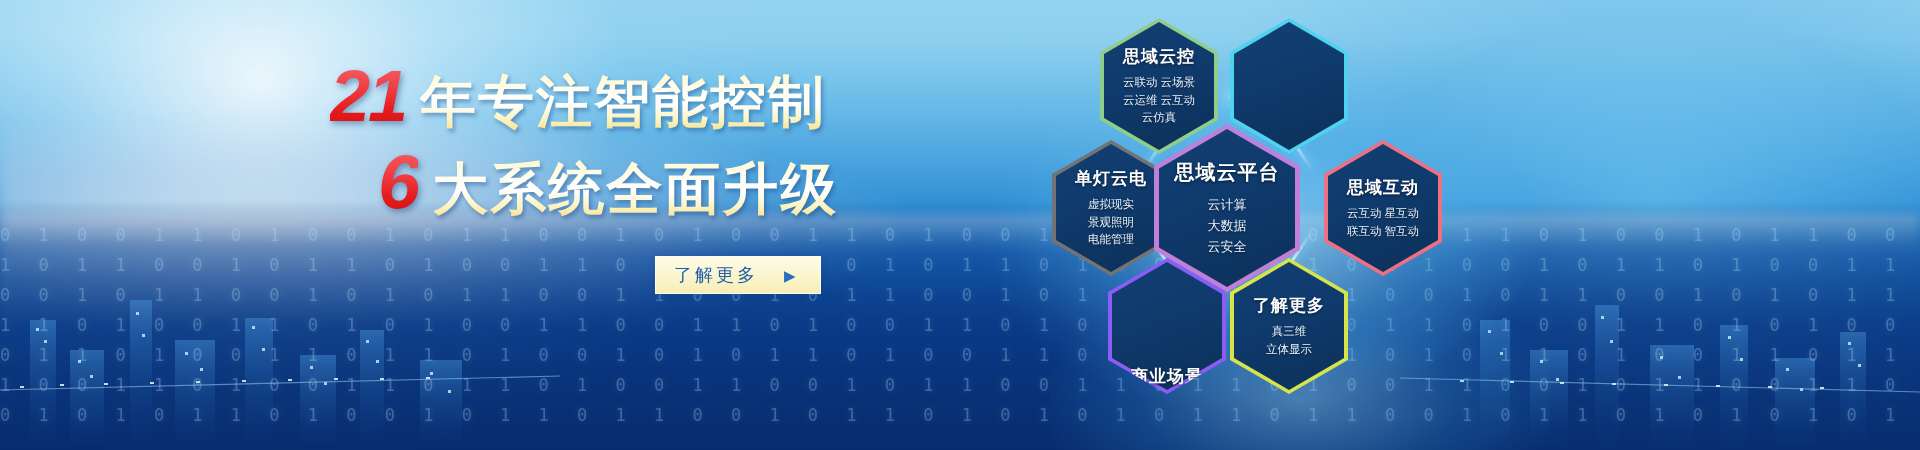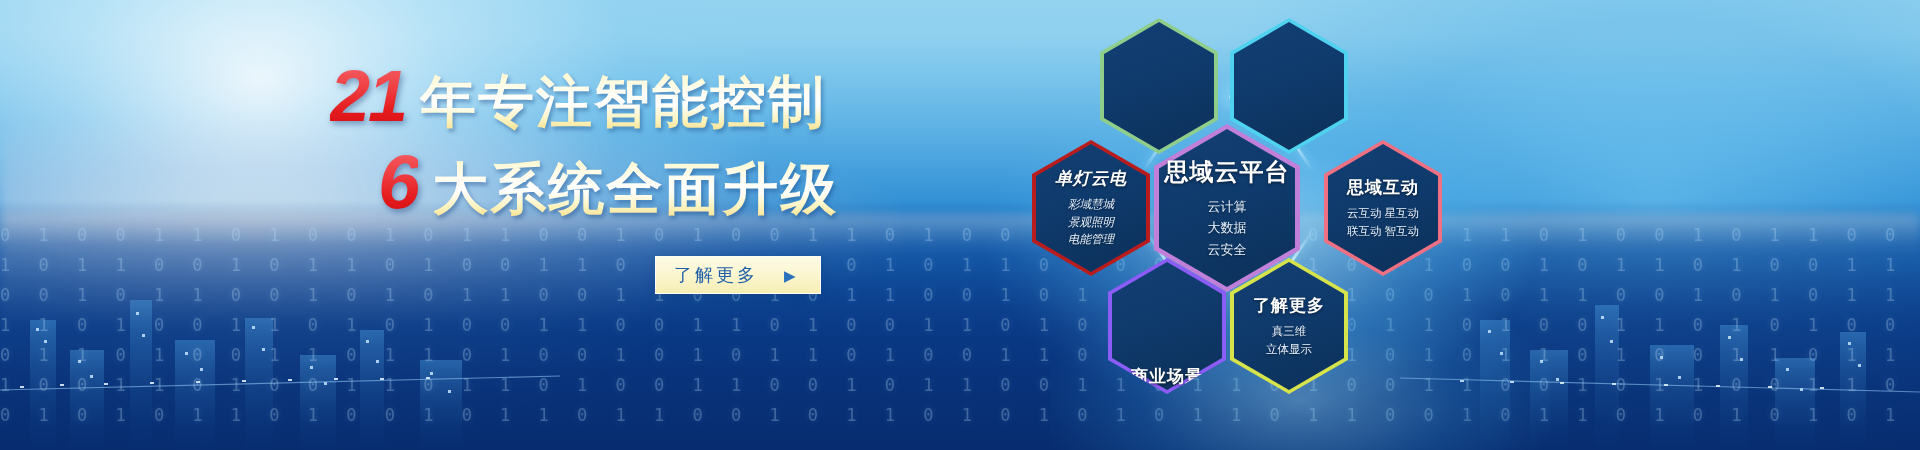--- a/index.html
+++ b/index.html
@@ -111,21 +111,21 @@
   .hex-content{position:relative;z-index:2;padding:0 6px;}
   .hex-title{
     font-size:17px;font-weight:bold;color:#ffffff;letter-spacing:1px;
     text-shadow:0 1px 3px rgba(0,0,0,.55);margin-bottom:6px;white-space:nowrap;
   }
   .hex-lines{font-size:11.5px;color:#eaf4ff;line-height:1.55;white-space:nowrap;}
   .hex-lines div{text-shadow:0 1px 2px rgba(0,0,0,.5);}
 
   
   .hex.center{width:146px;height:168px;}
-  .hex.center .hex-title{font-size:24px;margin-bottom:8px;}
+  .hex.center .hex-title{font-size:20px;margin-bottom:8px;}
   .hex.center .hex-lines{font-size:13px;line-height:1.62;margin-top:8px;}
   .hex.center .hex-inner{inset:5px;}
 
   
   .node{
     position:absolute;width:10px;height:10px;border-radius:50%;
     background:radial-gradient(circle,#ffffff 0%,#bfe8ff 40%,rgba(120,210,255,0) 72%);
     box-shadow:0 0 14px 6px rgba(150,225,255,.55);
   }
   .link{
@@ -267,32 +267,40 @@
     <div class="link" style="left:172px;top:258px;width:66px;transform:rotate(56deg);"></div>
     <div class="link" style="left:300px;top:258px;width:66px;transform:rotate(-56deg);"></div>
     <div class="node" style="left:195px;top:112px;"></div>
     <div class="node" style="left:341px;top:112px;"></div>
     <div class="node" style="left:196px;top:282px;"></div>
     <div class="node" style="left:341px;top:282px;"></div>
     <div class="node" style="left:268px;top:92px;"></div>
 
     <div class="hex" style="left:140px;top:18px;background:#8fce8a;box-shadow:0 0 22px rgba(150,230,255,.45);">
       <div class="hex-inner"></div>
+      <div class="hex-content">
+        <div class="hex-title">思域云控</div>
+        <div class="hex-lines">
+          <div>云联动 云场景</div>
+          <div>云运维 云互动</div>
+          <div>云仿真</div>
+        </div>
+      </div>
     </div>
 
     <div class="hex" style="left:270px;top:18px;background:#4fd2f0;box-shadow:0 0 22px rgba(150,230,255,.45);">
       <div class="hex-inner"></div>
     </div>
 
-    <div class="hex" style="left:72px;top:140px;background:#b91c1c;box-shadow:0 0 22px rgba(150,230,255,.40);font-style:italic;">
+    <div class="hex" style="left:92px;top:140px;background:#737373;box-shadow:0 0 22px rgba(150,230,255,.40);">
       <div class="hex-inner"></div>
       <div class="hex-content">
         <div class="hex-title">单灯云电</div>
         <div class="hex-lines">
-          <div>彩域慧城</div>
+          <div>虚拟现实</div>
           <div>景观照明</div>
           <div>电能管理</div>
         </div>
       </div>
     </div>
 
     <div class="hex center" style="left:194px;top:124px;background:#c07fd8;box-shadow:0 0 34px rgba(170,235,255,.60);">
       <div class="hex-inner"></div>
       <div class="hex-content">
         <div class="hex-title">思域云平台</div>

